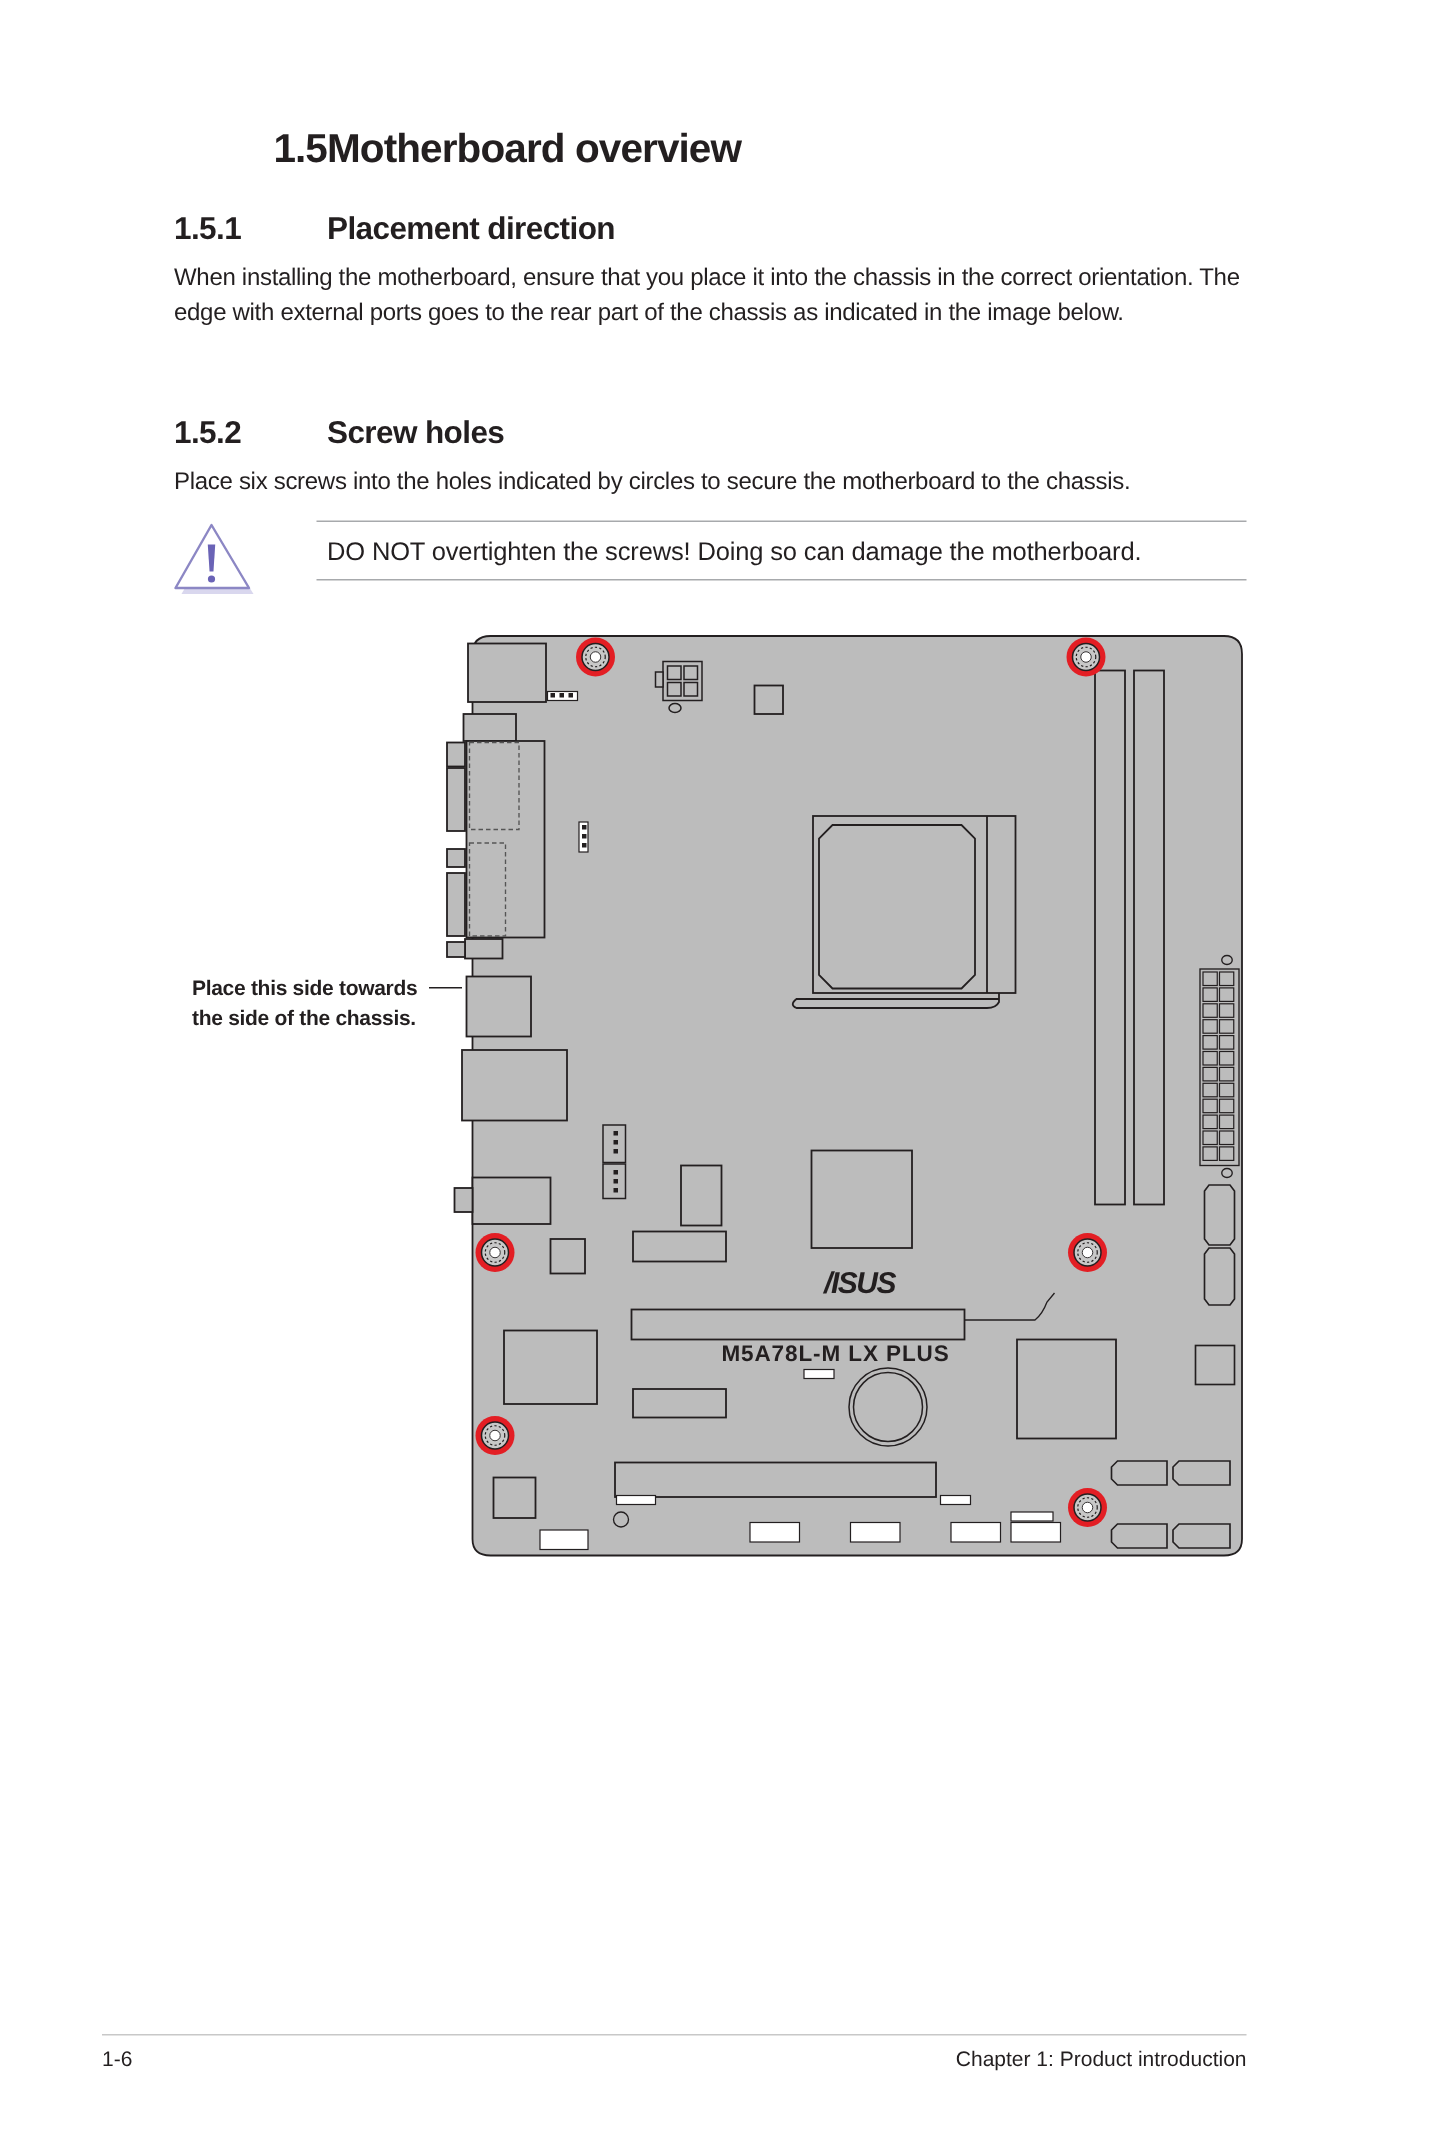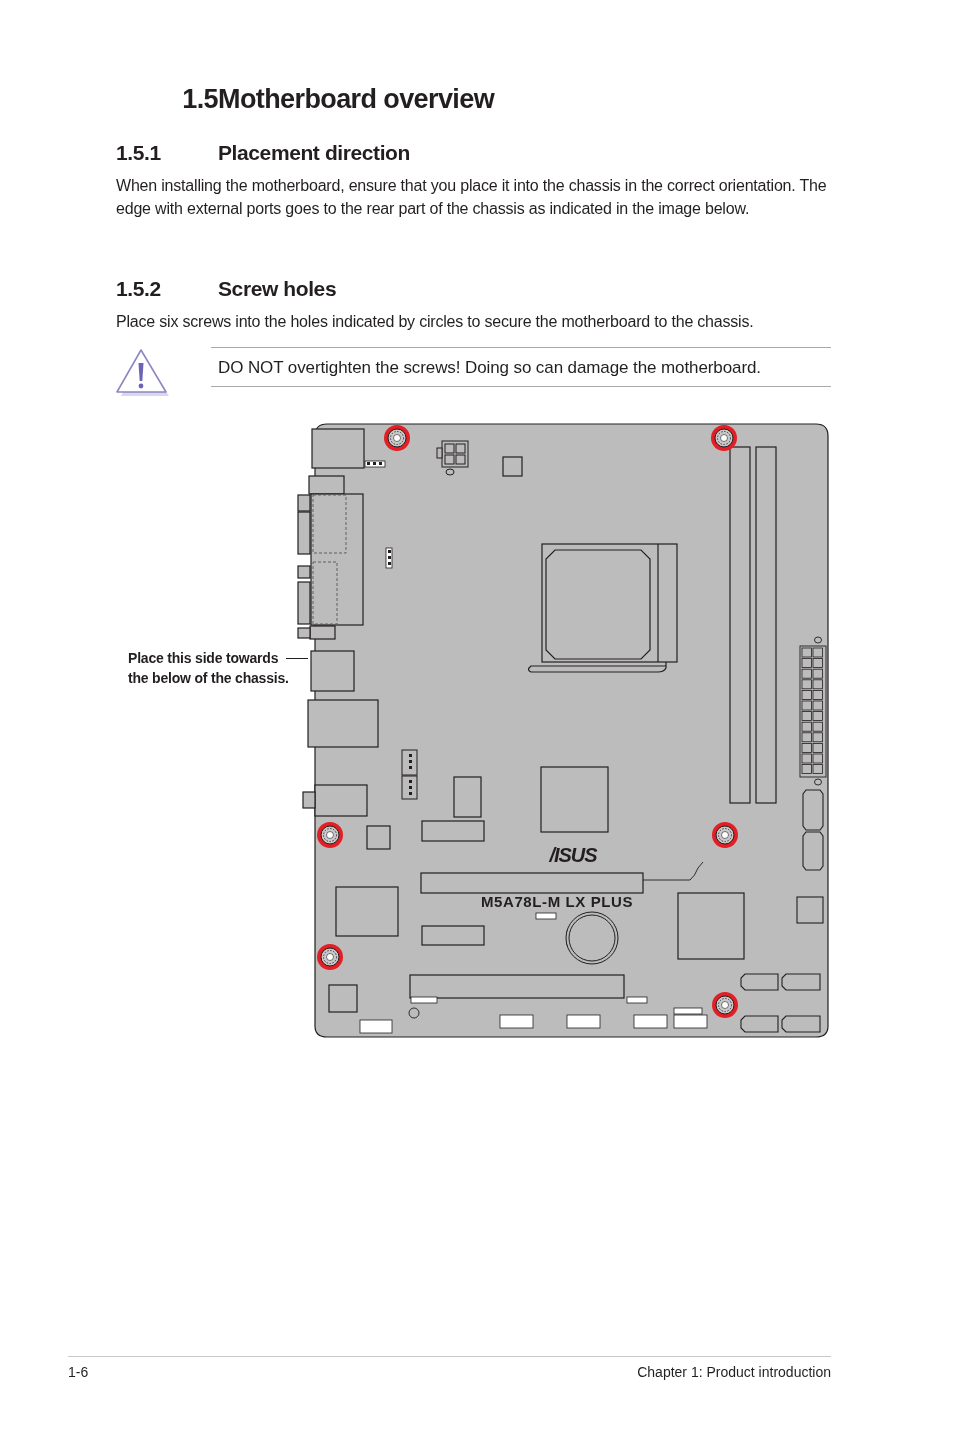--- a/index.html
+++ b/index.html
@@ -43,21 +43,21 @@
     <path d="M24.5,17 L29.5,17 L28.3,35 L25.7,35 Z" fill="#6a63b6"></path>
     <circle cx="27" cy="40" r="2.4" fill="#6a63b6"></circle>
   </svg>
 </div>
 <div class="abs note-rule" style="top:347px;"></div>
 <div class="abs note-text">DO NOT overtighten the screws! Doing so can damage the motherboard.</div>
 <div class="abs note-rule" style="top:386px;"></div>
 
 <div class="abs callout">
   <div>Place this side towards</div>
-  <div>the below of the chassis.</div>
+  <div>the side of the chassis.</div>
 </div>
 <div class="abs callout-line"></div>
 
 <div class="abs" style="left:296px; top:420px; width:540px; height:625px;">
   <svg width="540" height="625" viewBox="296 420 540 625" xmlns="http://www.w3.org/2000/svg">
     <defs>
       <g id="screw">
         <circle r="13" fill="#e31e24"></circle>
         <circle r="9" fill="#c8c8c8" stroke="#231f20" stroke-width="1"></circle>
         <circle r="6.5" fill="none" stroke="#231f20" stroke-width="0.8" stroke-dasharray="1.5 1.5"></circle>

